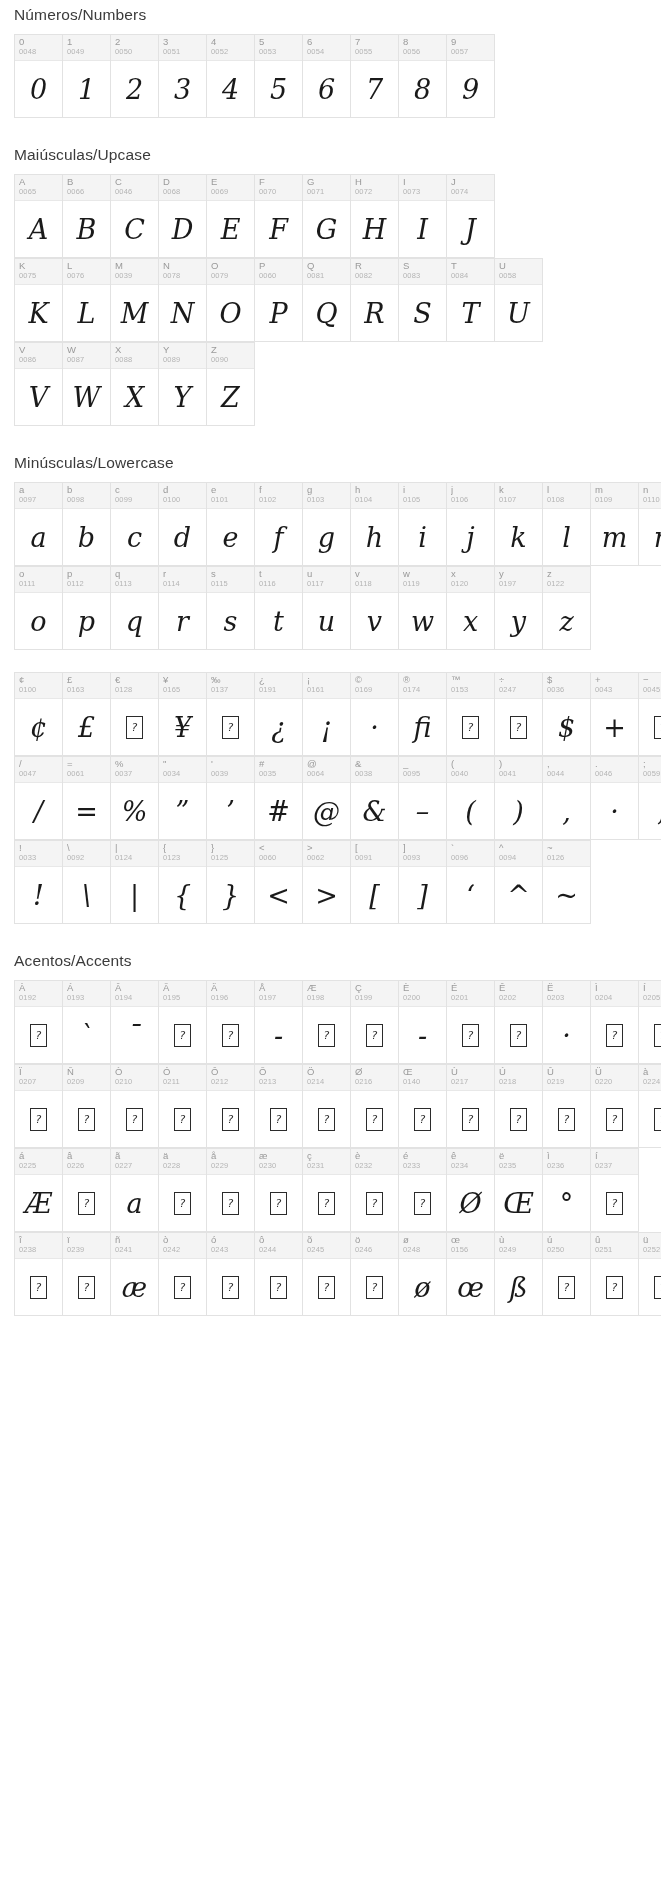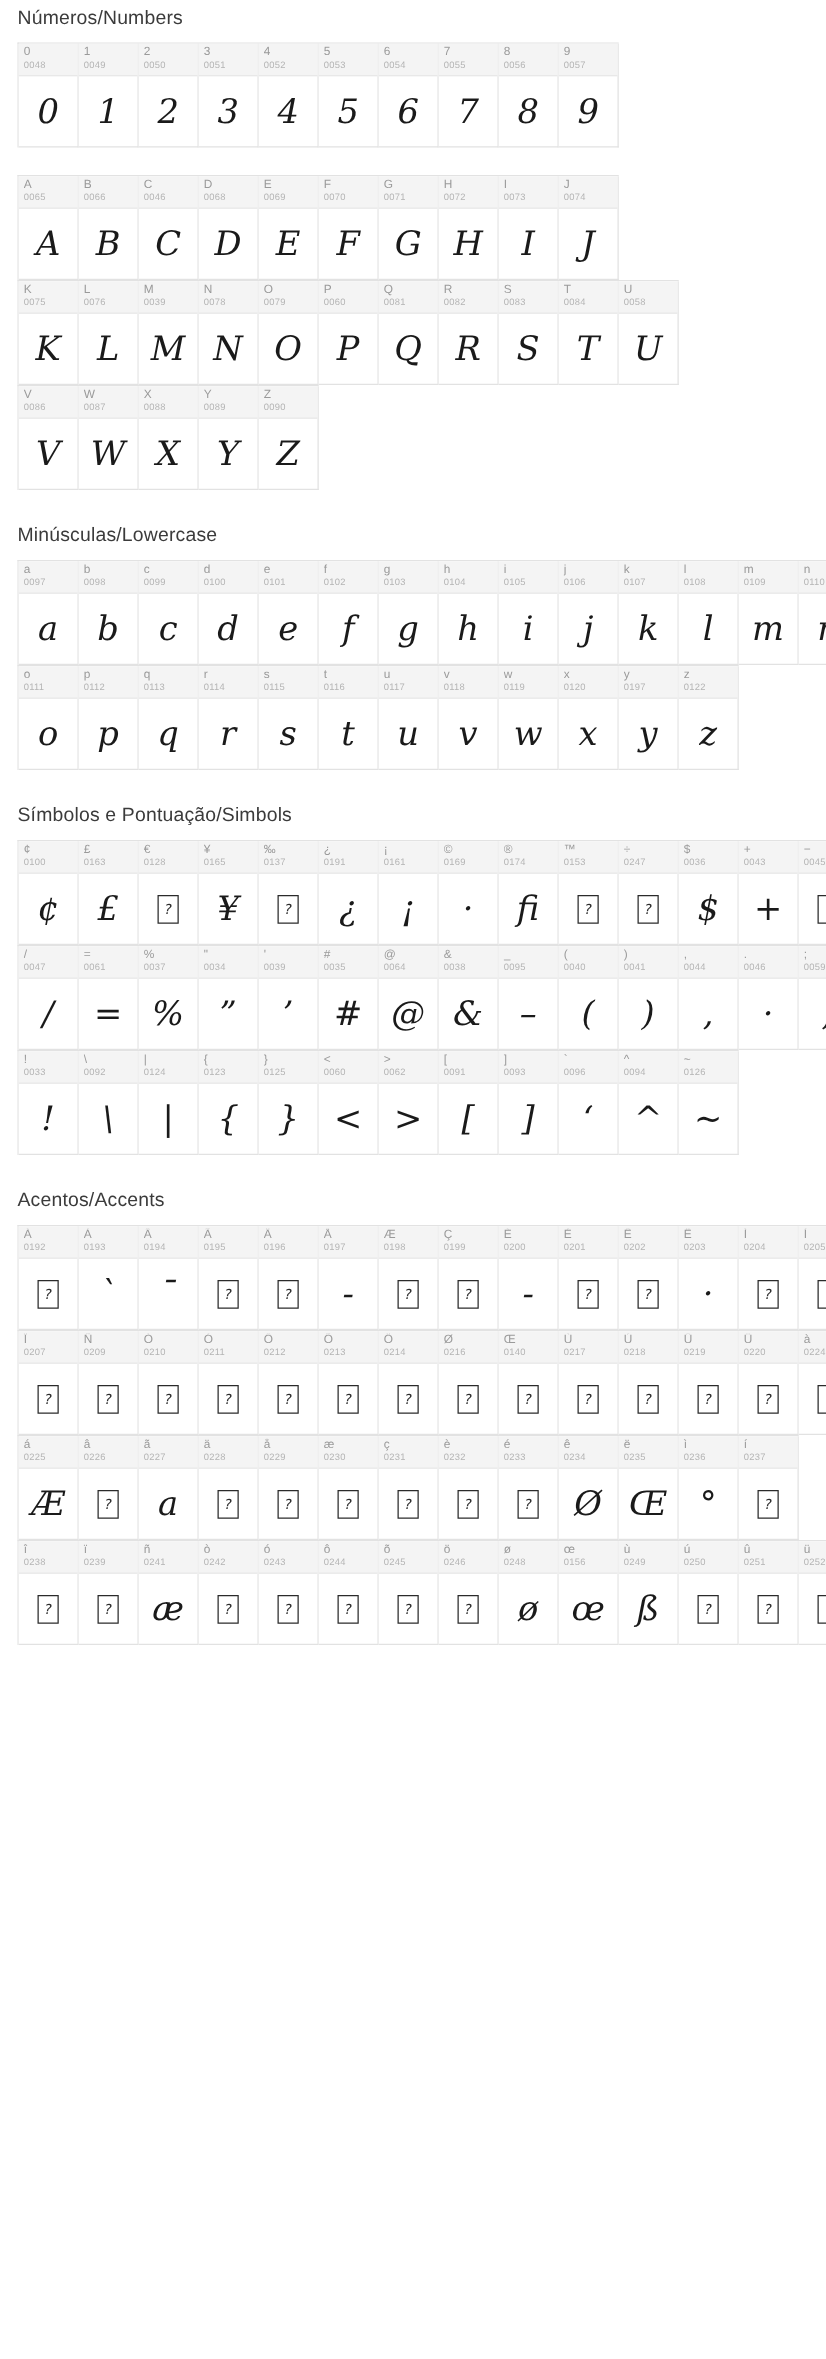--- a/index.html
+++ b/index.html
@@ -183,20 +183,21 @@
               <div class="glyph-head">
                 <span class="gh-char">9</span>
                 <span class="gh-code">0057</span>
               </div>
               <div class="glyph-body script">9</div>
             </div>
           </div>
         </div>
       </div>
       <div class="section">
+        <div class="section-title">Maiúsculas/Upcase</div>
         <div class="rows">
           <div class="glyph-row">
             <div class="glyph-cell">
               <div class="glyph-head">
                 <span class="gh-char">A</span>
                 <span class="gh-code">0065</span>
               </div>
               <div class="glyph-body script">A</div>
             </div>
             <div class="glyph-cell">
@@ -566,21 +567,20 @@
               <div class="glyph-head">
                 <span class="gh-char">z</span>
                 <span class="gh-code">0122</span>
               </div>
               <div class="glyph-body script">z</div>
             </div>
           </div>
         </div>
       </div>
       <div class="section">
-        <div class="section-title">Símbolos e Pontuação/Simbols</div>
         <div class="rows">
           <div class="glyph-row">
             <div class="glyph-cell">
               <div class="glyph-head">
                 <span class="gh-char">¢</span>
                 <span class="gh-code">0100</span>
               </div>
               <div class="glyph-body script">¢</div>
             </div>
             <div class="glyph-cell">

